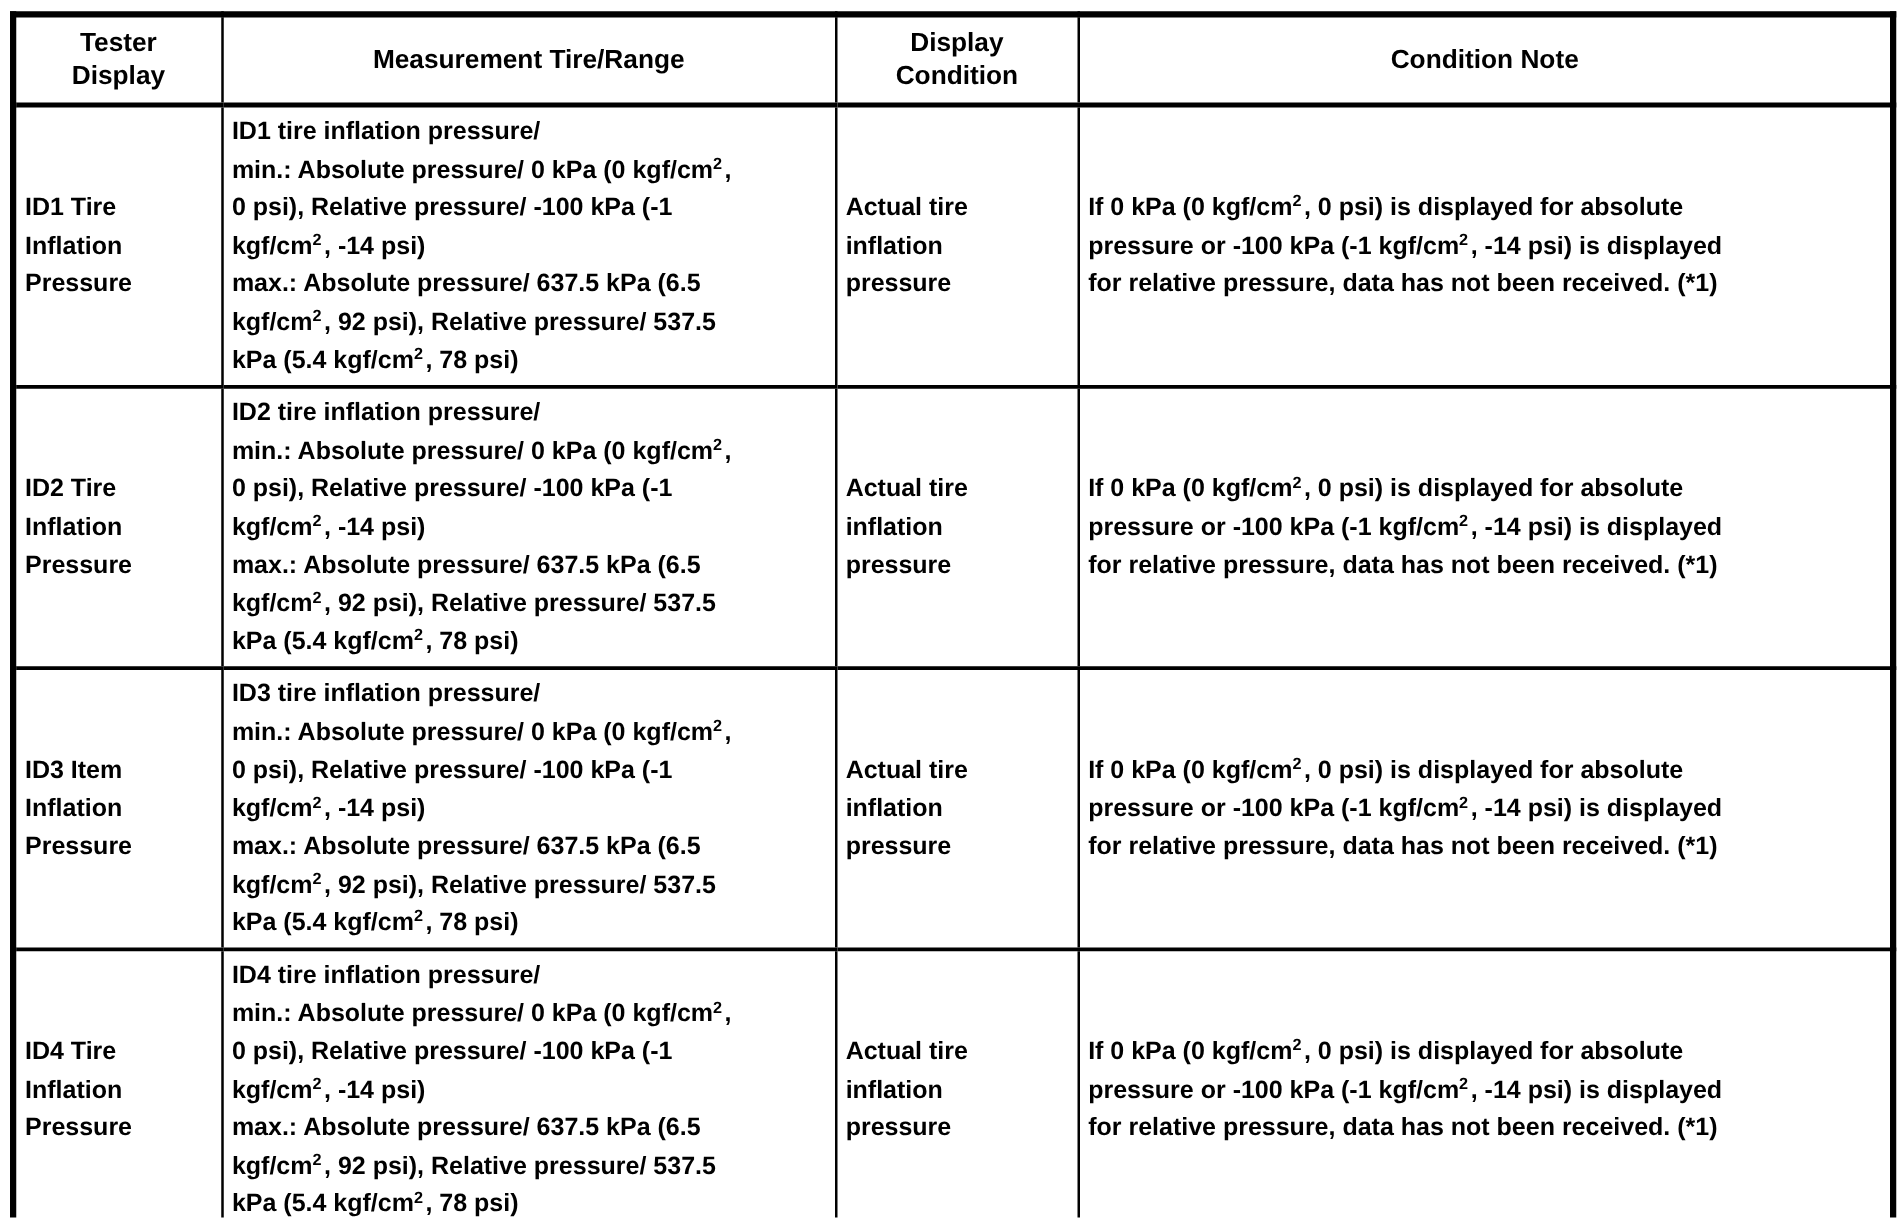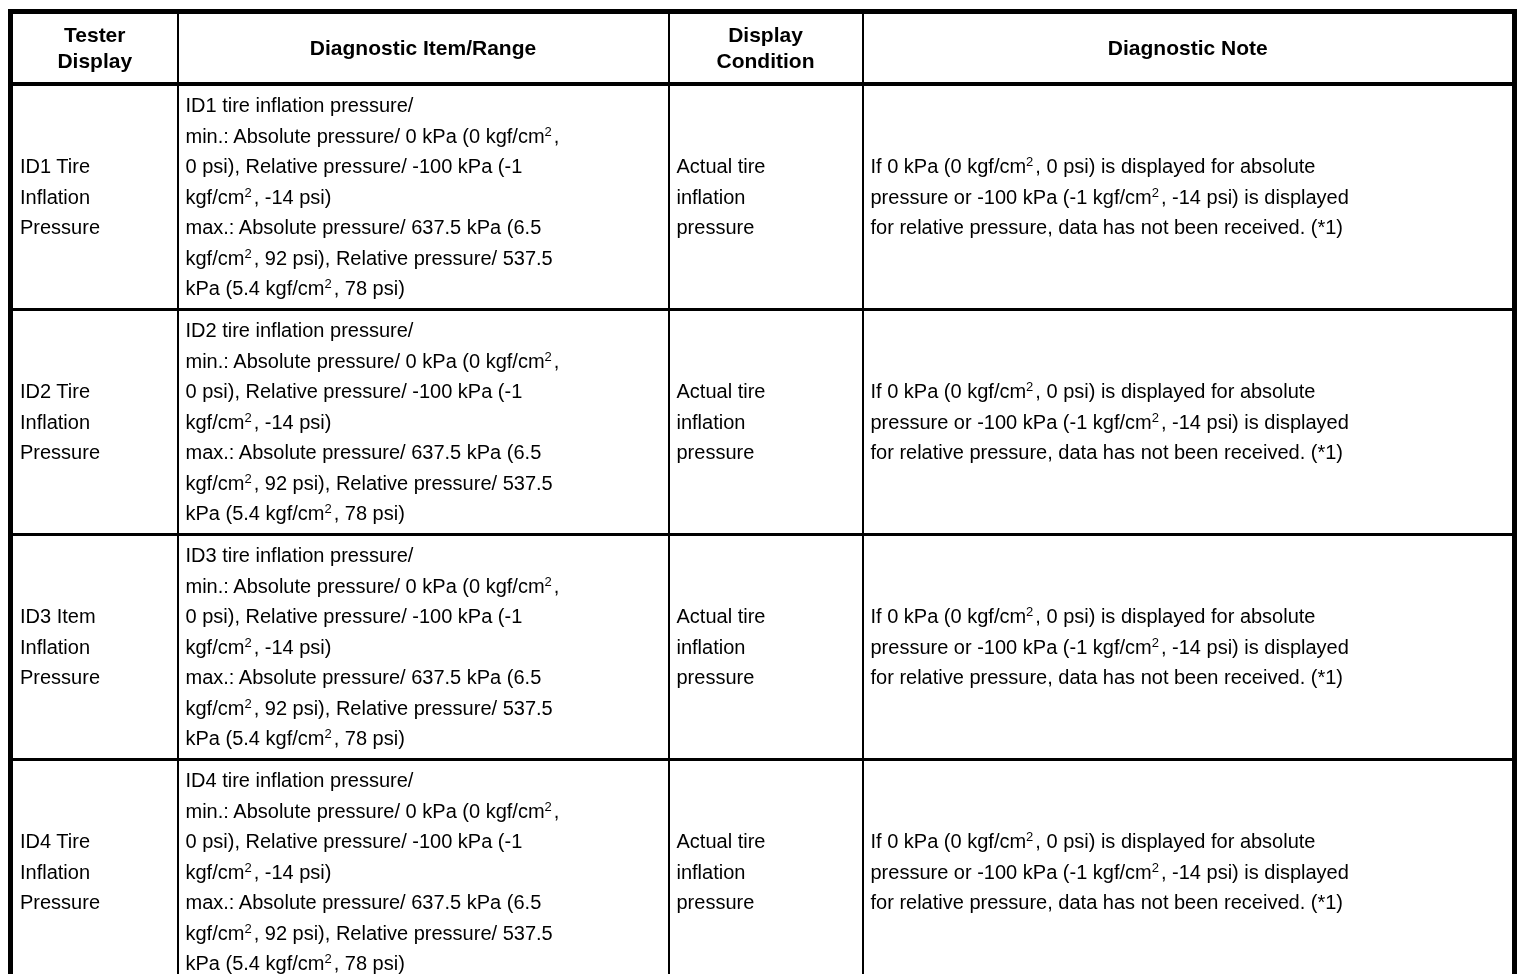--- a/index.html
+++ b/index.html
@@ -42,21 +42,21 @@
     font-size: 21px;
     font-weight: bold;
     line-height: 26px;
     text-align: center;
     vertical-align: middle;
     padding: 2px 4px;
   }
   .diag tbody td {
     height: 218px;
     font-size: 20px;
-    font-weight: normal;
+    font-weight: bold;
     line-height: 30.5px;
     vertical-align: middle;
     text-align: left;
     padding: 2px 5px 2px 7px;
   }
   .diag sup {
     font-size: 13px;
     line-height: 0;
     vertical-align: 7px;
     margin-right: 2px;
@@ -70,24 +70,24 @@
     <colgroup>
       <col style="width:167px">
       <col style="width:491px">
       <col style="width:194px">
       <col style="width:652px">
     </colgroup>
     <thead>
       <tr>
         <th>Tester
 Display</th>
-        <th>Diagnostic Item/Range</th>
+        <th>Measurement Tire/Range</th>
         <th>Display
 Condition</th>
-        <th>Diagnostic Note</th>
+        <th>Condition Note</th>
       </tr>
     </thead>
     <tbody>
       <tr>
         <td>ID1 Tire
 Inflation
 Pressure</td>
         <td>ID1 tire inflation pressure/
 min.: Absolute pressure/ 0 kPa (0 kgf/cm<sup>2</sup>,
 0 psi), Relative pressure/ -100 kPa (-1

